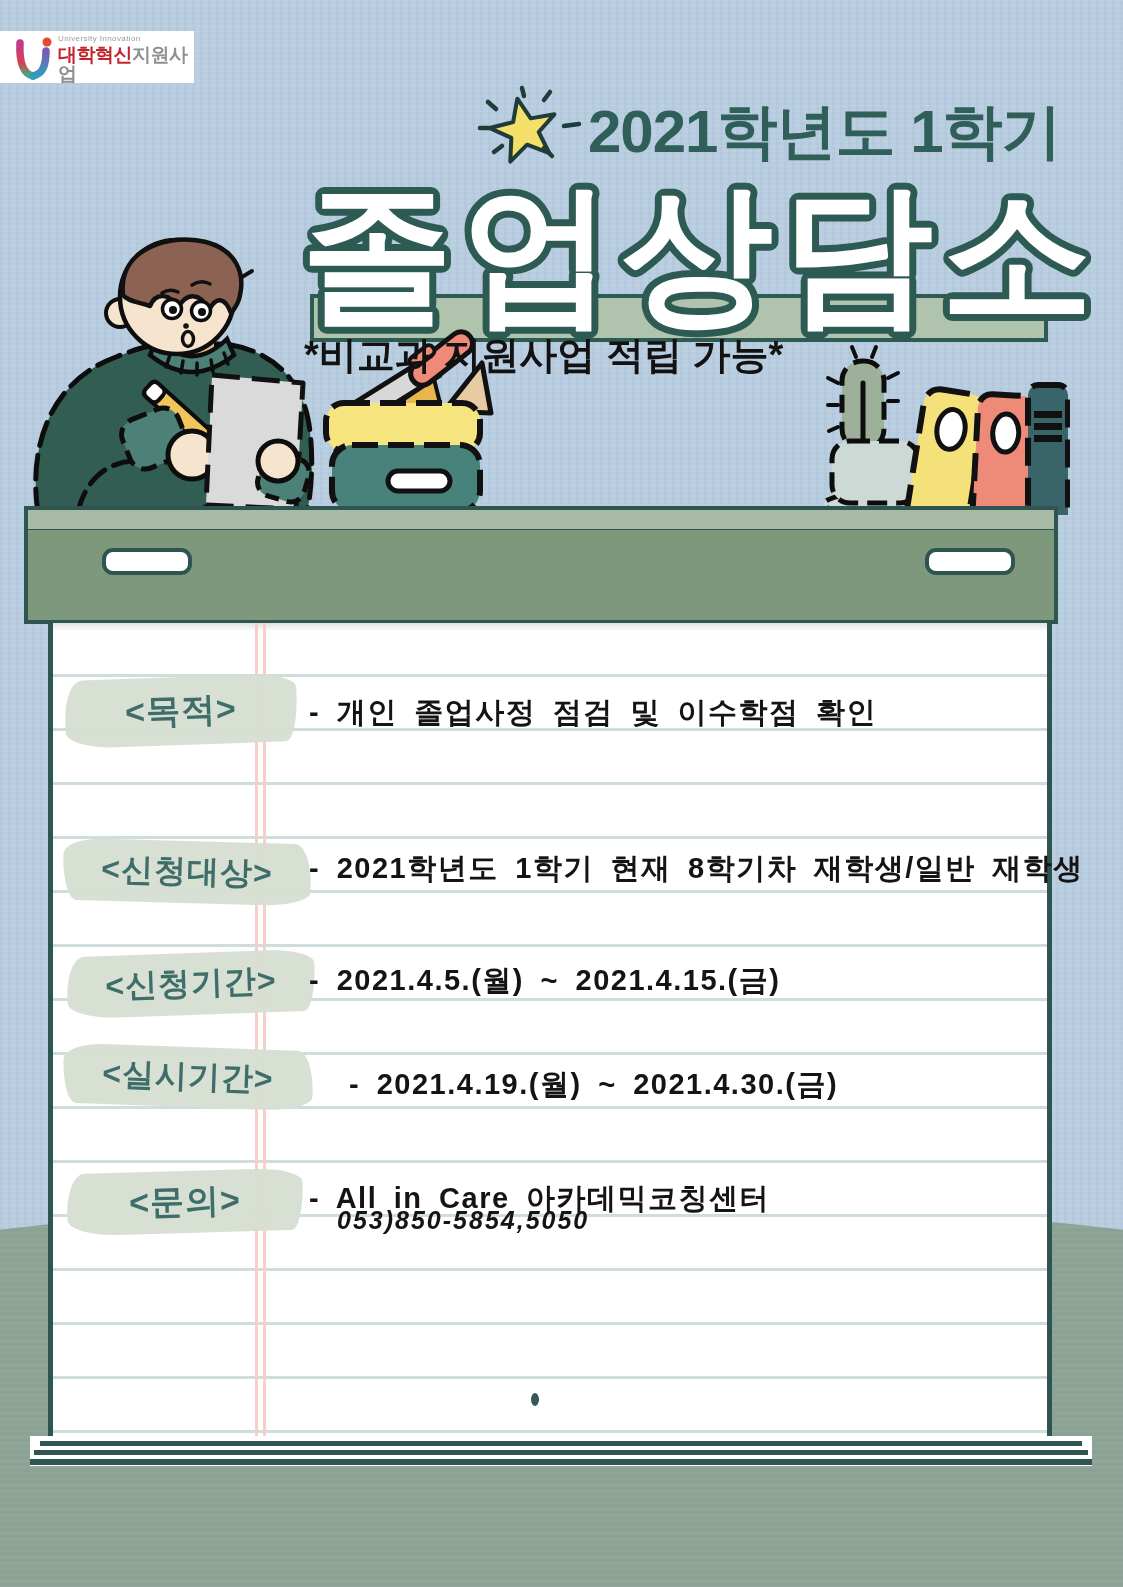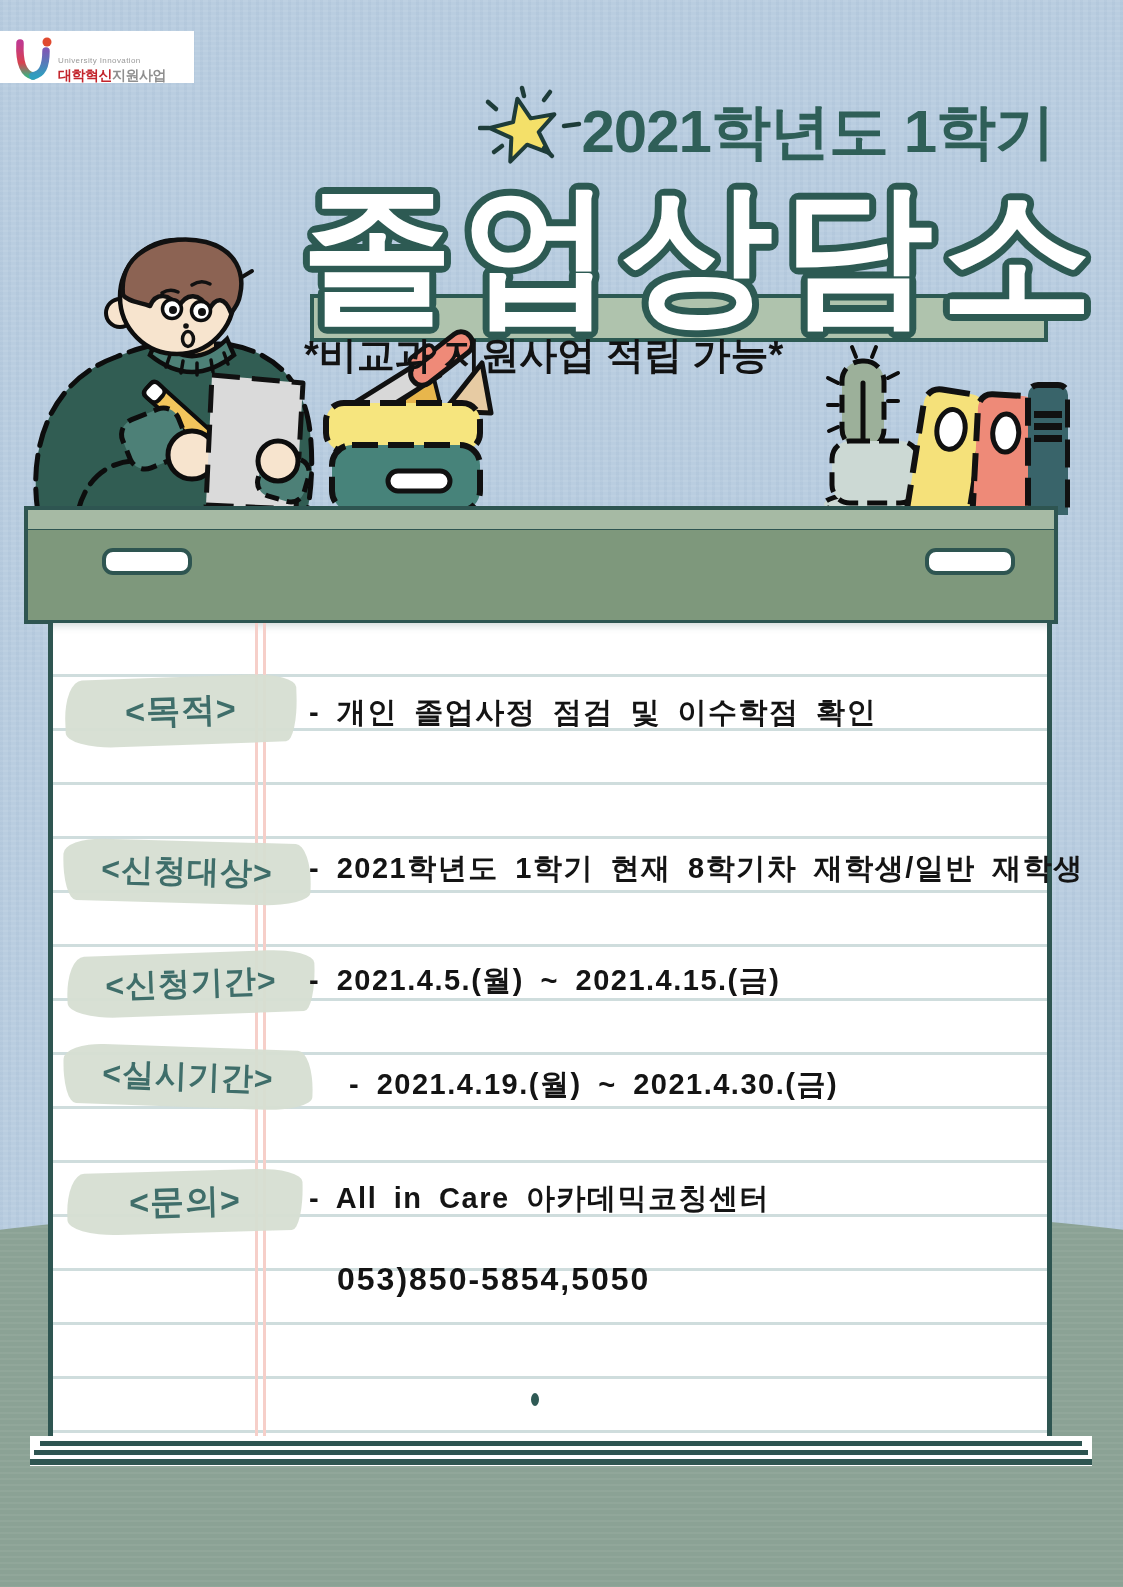--- a/index.html
+++ b/index.html
@@ -19,28 +19,28 @@
       repeating-linear-gradient(to bottom, rgba(255,255,255,.05) 0 2px, rgba(0,0,0,0) 2px 6px),
       #8ba295;
     border-radius:50% 50% 0 0 / 80px 80px 0 0;
     z-index:1;
   }
   
   .logo-box{left:0;top:0;width:194px;height:52px;background:#ffffff;z-index:6;display:flex;align-items:flex-end;margin-top:31px;}
   .logo-mark{width:42px;height:48px;margin-left:12px;flex:0 0 auto;}
   .logo-text{margin-left:4px;line-height:1;}
   .logo-eyebrow{font-size:8px;color:#9a9a9a;letter-spacing:.4px;display:block;margin-bottom:2px;}
-  .logo-brand{font-size:14px;font-weight:bold;letter-spacing:-.5px;}
+  .logo-brand{font-size:19px;font-weight:bold;letter-spacing:-.5px;}
   .logo-brand .red{color:#c3242b;}
   .logo-brand .gray{color:#8f8f8f;font-weight:600;}
   
   .star-wrap{left:478px;top:84px;width:104px;height:96px;z-index:4;}
   .semester{
-    left:544px;top:92px;width:510px;z-index:4;
-    font-size:60px;font-weight:800;color:#2f5f58;letter-spacing:-1px;white-space:nowrap;text-align:right;
+    left:588px;top:92px;width:510px;z-index:4;
+    font-size:60px;font-weight:800;color:#2f5f58;letter-spacing:-1px;white-space:nowrap;
   }
   .title-bar{left:310px;top:294px;width:730px;height:40px;background:#afc3ad;border:4px solid #2d5a53;z-index:2;}
   .title-svg{left:280px;top:156px;width:843px;height:186px;z-index:3;}
   .subtitle{
     left:304px;top:330px;width:540px;z-index:4;
     font-size:38px;font-weight:800;color:#121212;letter-spacing:0;white-space:nowrap;
   }
   
   .illus{left:20px;top:233px;width:1050px;height:282px;z-index:2;}
   
@@ -74,21 +74,21 @@
   .b5{left:14px;top:548px;width:236px;height:62px;transform:rotate(-1.6deg);}
   .b2 .lbl,.b3 .lbl,.b4 .lbl{font-size:32px;}
   .bodyline{
     position:absolute;left:256px;white-space:nowrap;
     font-size:29px;font-weight:700;color:#141414;letter-spacing:1.5px;word-spacing:7px;
   }
   .l-1a{top:70px;} .l-1b{top:124px;}
   .l-2a{top:226px;}
   .l-3a{top:338px;}
   .l-4a{top:442px;margin-left:40px;}
-  .l-5a{top:556px;} .l-5b{top:638px;left:284px;font-size:32px;letter-spacing:2px;}
+  .l-5a{top:556px;} .l-5b{top:583px;left:284px;font-size:25px;letter-spacing:2px;font-style:italic;}
   .ink-dot{position:absolute;left:478px;top:770px;width:8px;height:13px;background:#2f5a55;border-radius:50%;}
   
   .stack-bg{left:30px;top:1436px;width:1062px;height:30px;background:#ffffff;z-index:3;}
   .stack-line{background:#2e5551;z-index:4;}
   .s1{left:40px;top:1441px;width:1042px;height:5px;}
   .s2{left:34px;top:1450px;width:1054px;height:5px;}
   .s3{left:30px;top:1459px;width:1062px;height:6px;}
 </style>
 </head>
 <body>

